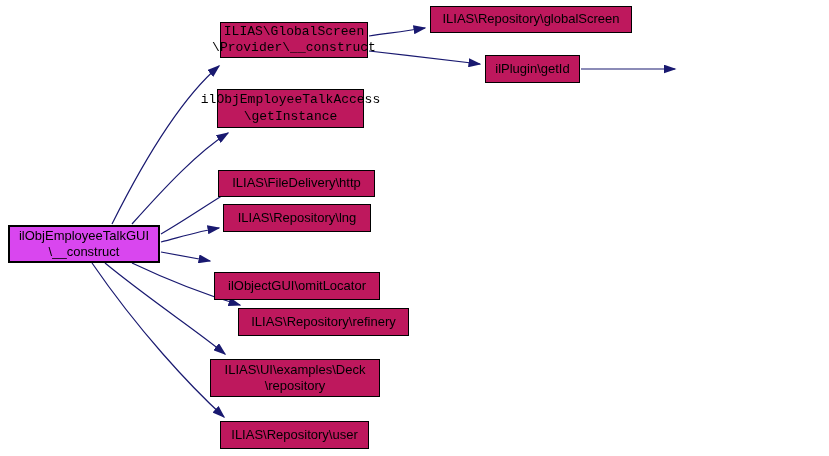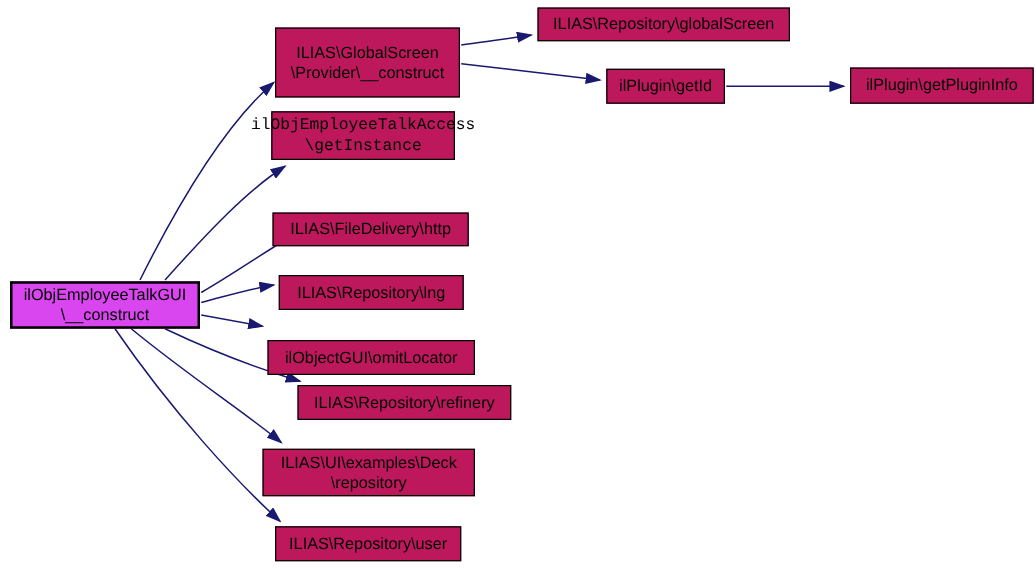--- a/index.html
+++ b/index.html
@@ -59,38 +59,37 @@
       <path d="M92,263 C138,330 190,386 224,417" marker-end="url(#arrow)"></path>
       <path d="M369,36 C390,33 406,31 425,28" marker-end="url(#arrow)"></path>
       <path d="M369,51 C406,55 446,60 480,64" marker-end="url(#arrow)"></path>
       <path d="M581,69 L675,69" marker-end="url(#arrow)"></path>
     </g>
   </svg>
 
   <div class="node focus" style="left:8px; top:225px; width:152px; height:38px;">ilObjEmployeeTalkGUI
 \__construct</div>
 
-  <div class="node" style="left:220px; top:22px; width:148px; height:56px;">ILIAS\GlobalScreen
+  <div class="node" style="left:220px; top:22px; width:148px; height:36px;font-family:Liberation Mono, monospace;">ILIAS\GlobalScreen
 \Provider\__construct</div>
 
   <div class="node" style="left:217px; top:89px; width:147px; height:39px;font-family:Liberation Mono, monospace;">ilObjEmployeeTalkAccess
 \getInstance</div>
 
   <div class="node" style="left:218px; top:153px; width:157px; height:27px;margin-top:17px;">ILIAS\FileDelivery\http</div>
 
-  <div class="node" style="left:223px; top:220px; width:148px; height:28px;">ILIAS\Repository\lng</div>
+  <div class="node" style="left:223px; top:204px; width:148px; height:28px;">ILIAS\Repository\lng</div>
 
   <div class="node" style="left:214px; top:256px; width:166px; height:28px;margin-top:16px;">ilObjectGUI\omitLocator</div>
 
   <div class="node" style="left:198px; top:308px; width:171px; height:28px;margin-left:40px;">ILIAS\Repository\refinery</div>
 
   <div class="node" style="left:210px; top:359px; width:170px; height:38px;">ILIAS\UI\examples\Deck
 \repository</div>
 
   <div class="node" style="left:220px; top:421px; width:149px; height:28px;">ILIAS\Repository\user</div>
 
   <div class="node" style="left:430px; top:6px; width:202px; height:27px;">ILIAS\Repository\globalScreen</div>
 
   <div class="node" style="left:485px; top:55px; width:95px; height:28px;">ilPlugin\getId</div>
 
-  <div class="node" style="left:680px; top:54px; width:147px; height:29px;">ilPlugin\getPluginInfo</div>
 
 </div>
 
 </body></html>

